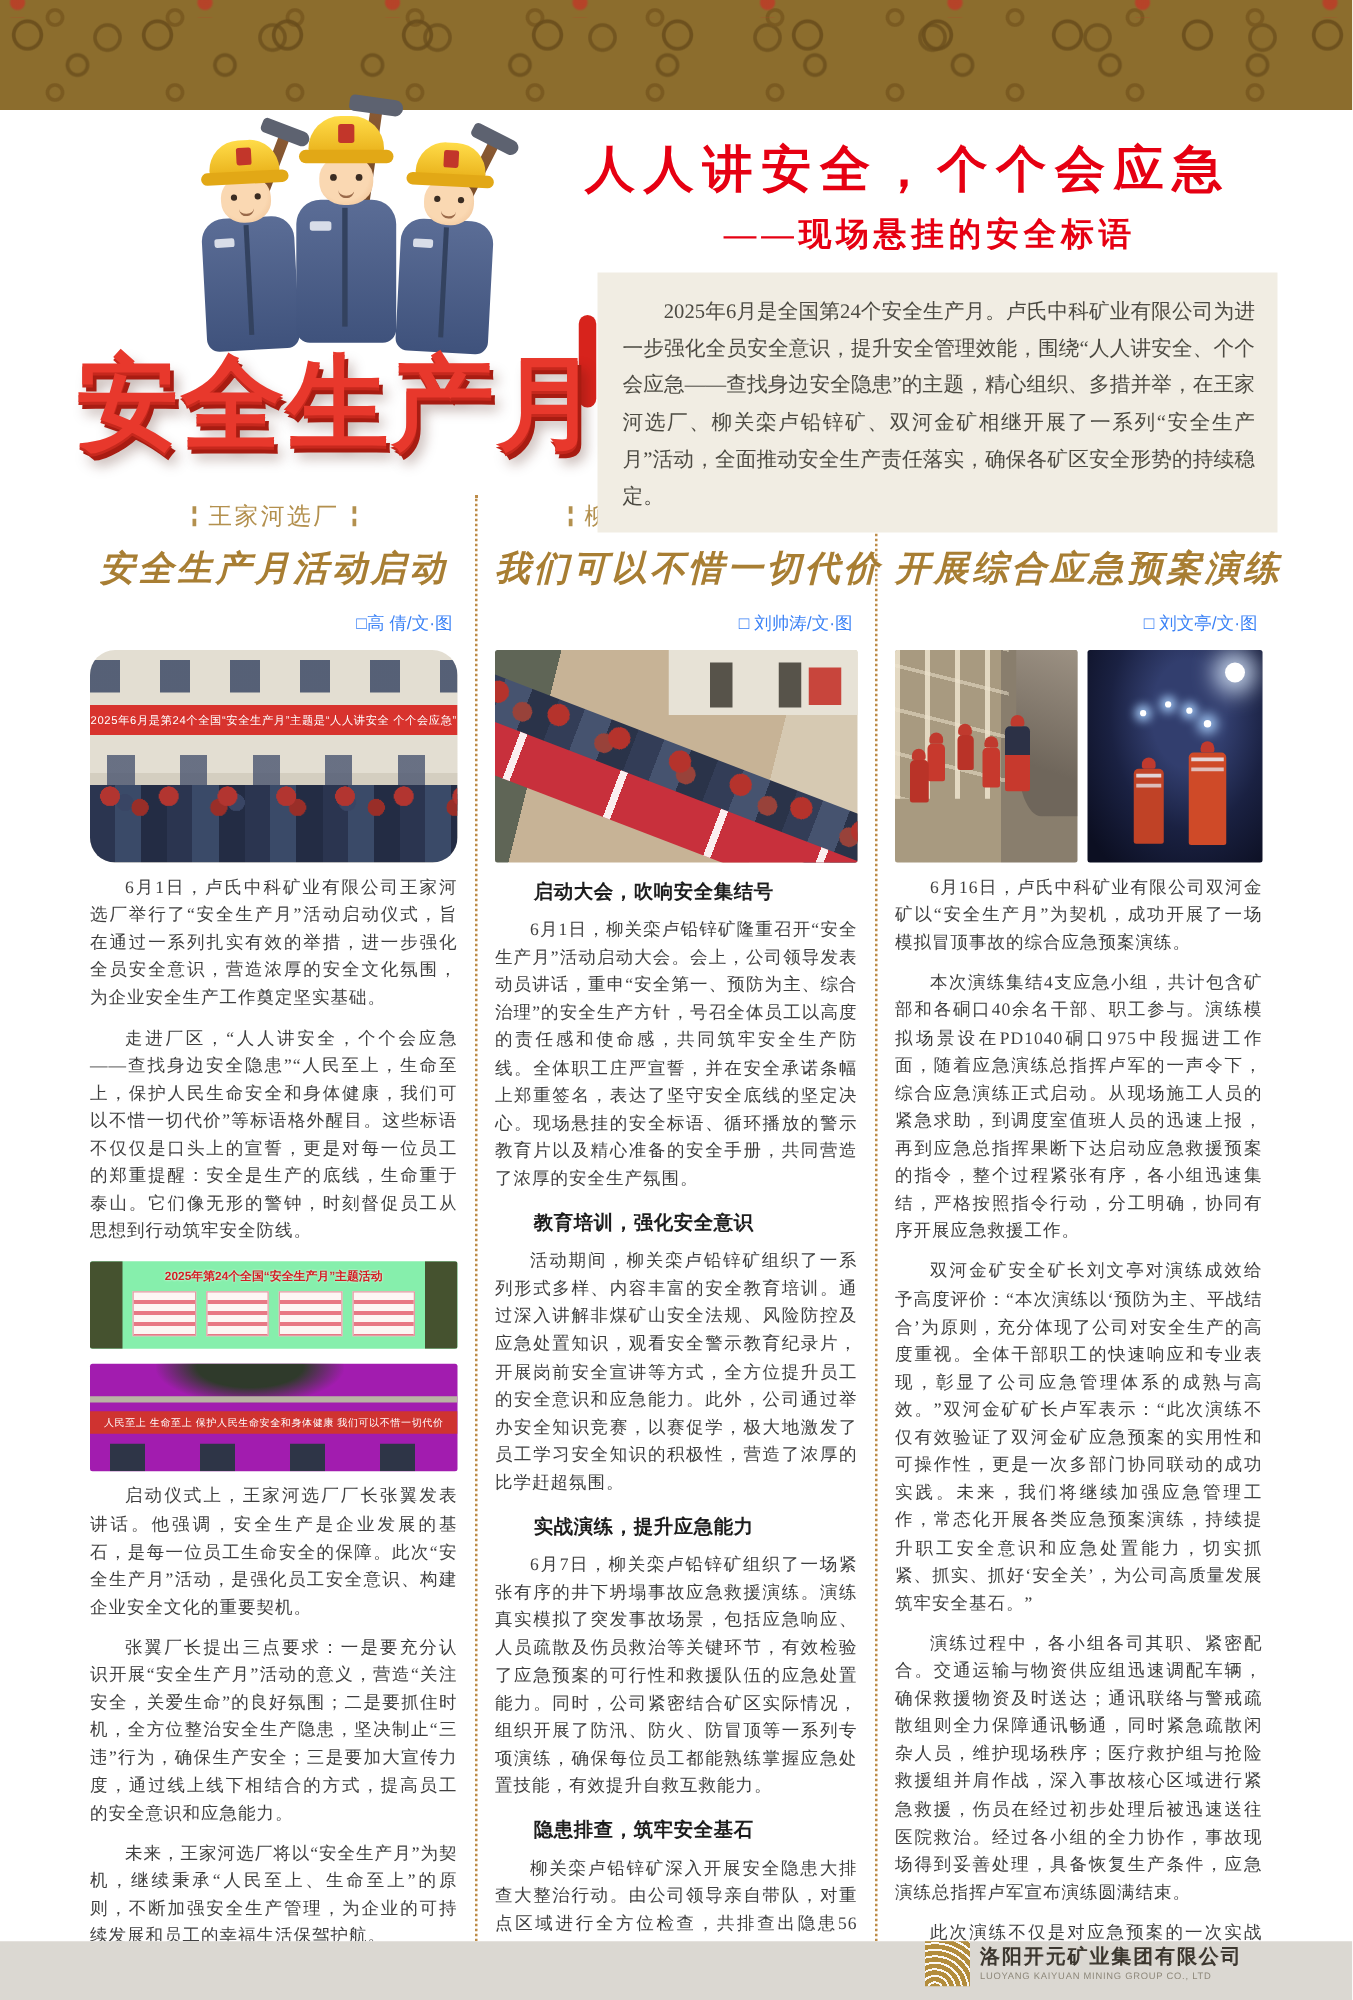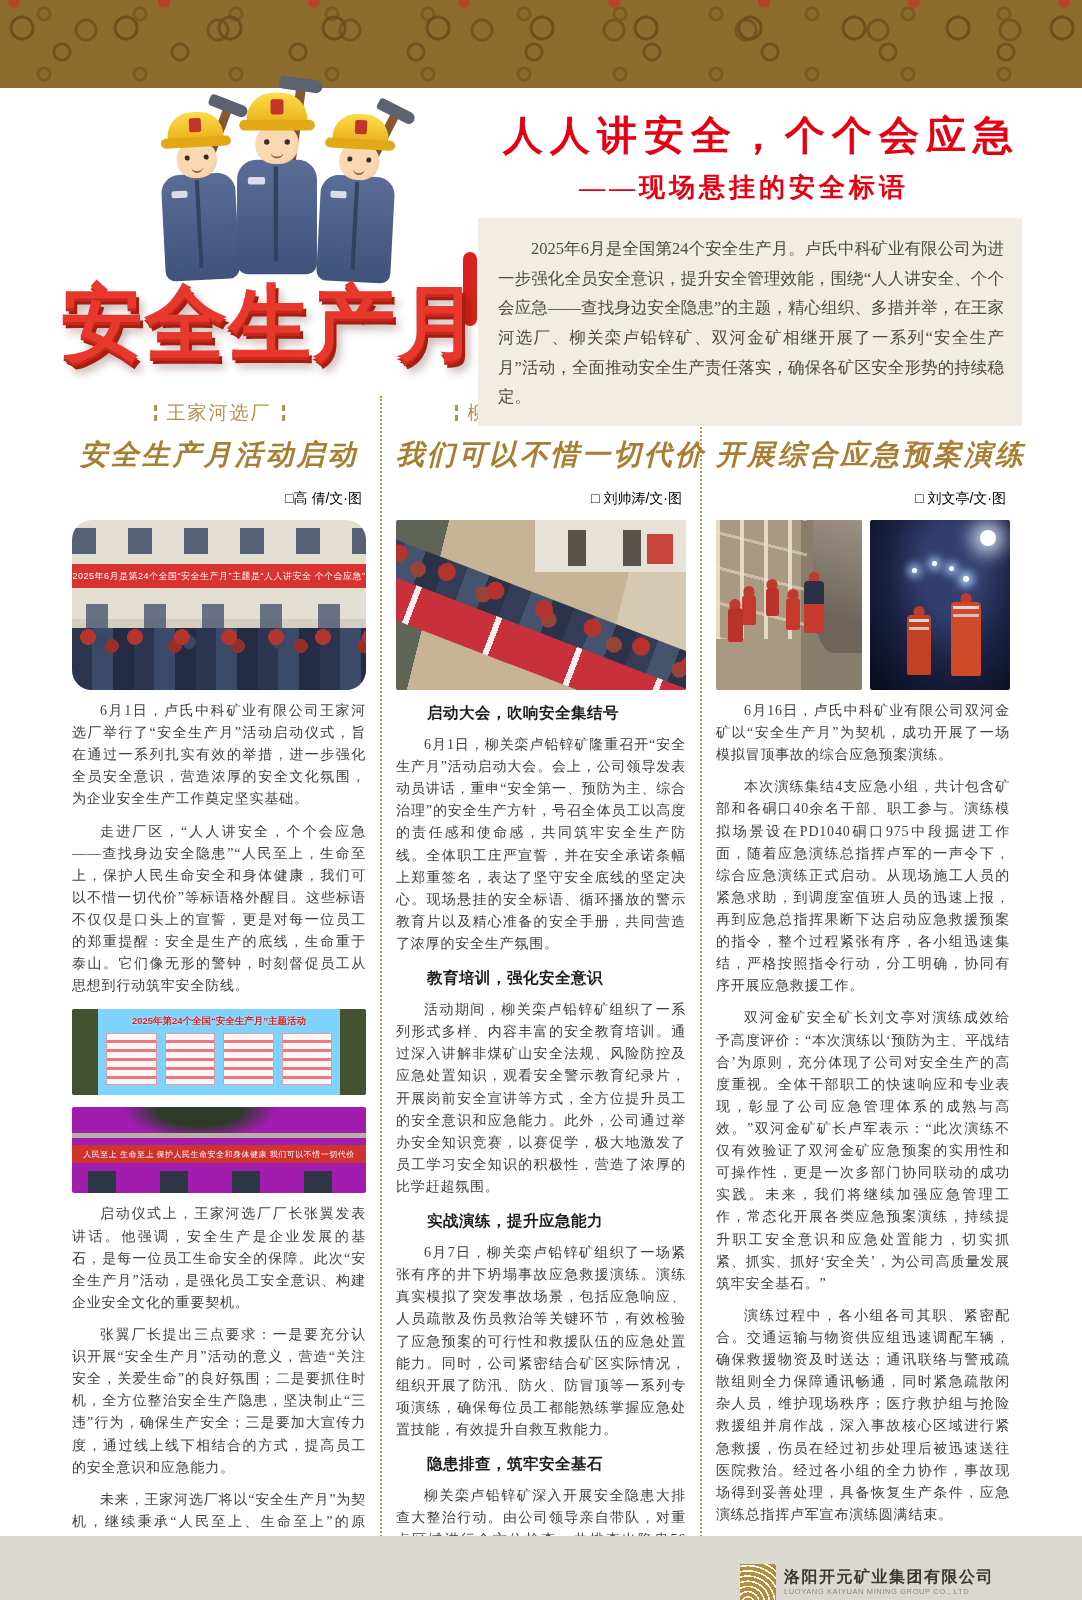--- a/index.html
+++ b/index.html
@@ -28,36 +28,36 @@
   .worker .helmet::after{content:"";position:absolute;bottom:-5px;left:-7px;width:70px;height:10px;background:#e2a816;border-radius:6px;}
   .worker .face{position:absolute;top:29px;left:26px;width:40px;height:37px;background:radial-gradient(circle at 45% 40%, #fad8b2 60%, #ecbd90);border-radius:46%;z-index:2;}
   .worker .face::before{content:"";position:absolute;top:14px;left:8px;width:5px;height:5px;border-radius:50%;background:#3a2c22;box-shadow:19px 0 0 #3a2c22;}
   .worker .face::after{content:"";position:absolute;top:25px;left:14px;width:12px;height:5px;border-radius:0 0 10px 10px;border-bottom:2px solid #9a6a4a;}
   .worker .torso{position:absolute;top:62px;left:9px;width:74px;height:106px;background:linear-gradient(#5b6d96,#3f527c);border-radius:18px 18px 10px 10px;z-index:1;}
   .worker .torso::before{content:"";position:absolute;top:6px;left:34px;width:4px;height:88px;background:#33425f;}
   .worker .torso::after{content:"";position:absolute;top:16px;left:10px;width:16px;height:7px;background:#d8dde8;border-radius:2px;}
   .title3d{position:absolute;left:6px;bottom:2px;z-index:5;font-size:82px;line-height:1;font-weight:900;letter-spacing:2px;color:#e8382c;white-space:nowrap;
     font-family:"Liberation Sans","DejaVu Sans",sans-serif;
     text-shadow:0 3px 0 #c6281d,3px 6px 0 #a81c12,6px 10px 10px rgba(70,20,10,.35);}
-  .headline{position:absolute;left:468px;top:20px;width:552px;text-align:right;color:#e60012;font-weight:900;font-size:40px;letter-spacing:7px;font-family:"Liberation Serif","DejaVu Serif",serif;white-space:nowrap;}
+  .headline{position:absolute;left:468px;top:20px;width:552px;text-align:left;color:#e60012;font-weight:900;font-size:40px;letter-spacing:7px;font-family:"Liberation Serif","DejaVu Serif",serif;white-space:nowrap;}
   .subheadline{position:absolute;left:468px;top:82px;width:552px;text-align:center;color:#e60012;font-weight:700;font-size:26px;letter-spacing:4px;font-family:"Liberation Serif","DejaVu Serif",serif;}
   .introbox{position:absolute;left:478px;top:130px;width:506px;background:#f1ede3;padding:16px 18px 14px 20px;}
   .introbox .redtab{position:absolute;left:-15px;top:34px;width:14px;height:74px;background:#d7231c;border-radius:7px;}
   .intro{margin:0;font-size:16.5px;line-height:1.8;color:#4c4a42;text-align:justify;text-indent:2em;
     font-family:"Liberation Serif","DejaVu Serif",serif;}
 
   
   .columns{flex:1 1 auto;display:grid;grid-template-columns:1fr 1fr 1fr;column-gap:0;padding:20px 58px 6px;overflow:hidden;}
   .column{padding:0 14px;min-width:0;}
   .column.mid{border-left:2px dotted #bd8c49;border-right:2px dotted #bd8c49;}
   .tag-row{display:flex;align-items:center;justify-content:center;gap:10px;color:#b3904e;font-size:19px;letter-spacing:2px;margin-top:4px;}
   .tag-bar{width:0;height:16px;border-left:3px dashed #b3904e;}
   .col-title{text-align:center;margin:10px 0 0;color:#a87e33;font-weight:700;font-size:28px;letter-spacing:3px;white-space:nowrap;
     font-family:"Liberation Serif","DejaVu Serif",serif;font-style:italic;}
-  .byline{text-align:right;font-size:14px;color:#000000;margin:16px 4px 12px 0;}
+  .byline{text-align:right;font-size:14px;color:#3b82f6;margin:16px 4px 12px 0;}
   .bodyp{margin:10px 0 0;font-size:14px;line-height:1.58;letter-spacing:.8px;color:#3f3f3f;text-align:justify;text-indent:2em;
     font-family:"Liberation Serif","DejaVu Serif",serif;}
   .subhead{margin:13px 0 2px;font-size:15.5px;font-weight:700;color:#1d1d1d;text-indent:2em;letter-spacing:.5px;}
 
   
   .photo{position:relative;overflow:hidden;border-radius:2px;}
   .ph-banner{position:absolute;left:0;right:0;display:flex;align-items:center;justify-content:center;background:#d8332e;color:#fff;white-space:nowrap;overflow:hidden;}
   .win-row{position:absolute;left:0;right:0;}
   .crowd{position:absolute;left:0;right:0;bottom:0;}
 
@@ -65,21 +65,21 @@
   .p1photo .w1{top:8px;height:26px;background:repeating-linear-gradient(90deg,#3d4a66 0 24px,transparent 24px 56px);opacity:.85;}
   .p1photo .b1{top:44px;height:24px;font-size:9px;letter-spacing:.5px;}
   .p1photo .w2{top:84px;height:28px;background:repeating-linear-gradient(90deg,transparent 0 14px,#4a5570 14px 36px,transparent 36px 58px);opacity:.8;}
   .p1photo .crowd{height:62px;
     background:
       radial-gradient(circle 8px at 16px 9px,#b23530 97%,transparent) 0 0/47px 62px repeat-x,
       radial-gradient(circle 7px at 40px 18px,#992e28 97%,transparent) 0 0/63px 62px repeat-x,
       radial-gradient(circle 7px at 28px 14px,#394564 97%,transparent) 0 0/89px 62px repeat-x,
       repeating-linear-gradient(90deg,#2b3550 0 20px,#3a4a68 20px 41px,#232c44 41px 62px);}
 
-  .p2photo{height:86px;background:#7dd3fc;margin-top:12px;}
+  .p2photo{height:70px;background:#86efac;margin-top:12px;}
   .p2photo .side{position:absolute;top:0;bottom:0;width:26px;background:#45522f;}
   .p2photo .board-title{position:absolute;left:30px;right:30px;top:6px;text-align:center;color:#d11f23;font-weight:700;font-size:9.5px;white-space:nowrap;overflow:hidden;text-shadow:0 0 2px #fff;}
   .p2photo .panels{position:absolute;left:34px;right:34px;top:24px;bottom:10px;display:flex;gap:8px;}
   .p2photo .panel{flex:1;background:#fdf6f4;border:1px solid #e49aa4;
     background-image:repeating-linear-gradient(#fdf6f4 0 6px,#e87884 6px 9px);}
 
   .p3photo{height:86px;background:#a21caf;margin-top:12px;}
   .p3photo .tree{position:absolute;left:18%;top:-28px;width:150px;height:60px;background:radial-gradient(ellipse at center,#2f3a2b 40%,rgba(47,58,43,0) 72%);}
   .p3photo .roof{position:absolute;top:26px;left:0;right:0;height:5px;background:#b9b2a4;}
   .p3photo .b3{top:38px;height:18px;font-size:8px;letter-spacing:.5px;background:#cf3330;}
@@ -103,21 +103,21 @@
     background:repeating-linear-gradient(90deg,rgba(238,228,206,.85) 0 4px,transparent 4px 24px),
                repeating-linear-gradient(14deg,rgba(238,228,206,.5) 0 3px,transparent 3px 34px);}
   .p5a .rock{position:absolute;right:0;top:0;width:34%;height:78%;background:linear-gradient(200deg,#9c9183,#6f665b 70%);border-radius:0 0 0 40%;}
   .p5b{flex:1;background:radial-gradient(ellipse at 58% 30%,#323e6e 0 26%,#1a2142 55%,#0c0f22 90%);}
   .glow{position:absolute;border-radius:50%;background:#fff;}
   .fig{position:absolute;border-radius:4px 4px 2px 2px;}
   .fig::before{content:"";position:absolute;top:-9px;left:50%;transform:translateX(-50%);width:11px;height:9px;border-radius:6px 6px 2px 2px;background:#c03a2e;}
   .fig.orange::after{content:"";position:absolute;top:4px;left:2px;right:2px;height:3px;background:rgba(230,230,235,.9);box-shadow:0 8px 0 rgba(230,230,235,.75);}
 
   
-  .footer{flex:0 0 auto;height:64px;background:#dbd8d2;display:flex;align-items:flex-end;}
+  .footer{flex:0 0 auto;height:47px;background:#dbd8d2;display:flex;align-items:flex-start;}
   .logo-block{margin-left:auto;margin-right:88px;display:flex;align-items:center;gap:8px;}
   .logo-mark{width:36px;height:36px;background:#b38d3c;
     background-image:repeating-radial-gradient(circle at 22% 108%,rgba(255,255,255,.95) 0 1.6px,rgba(179,141,60,0) 1.6px 5.2px);}
   .company-cn{font-size:16px;font-weight:700;color:#3c372f;letter-spacing:1.5px;line-height:1.15;}
   .company-en{font-size:7.5px;color:#8d8779;letter-spacing:.6px;line-height:1.2;}
 </style>
 </head>
 <body>
 
 <div class="page">

